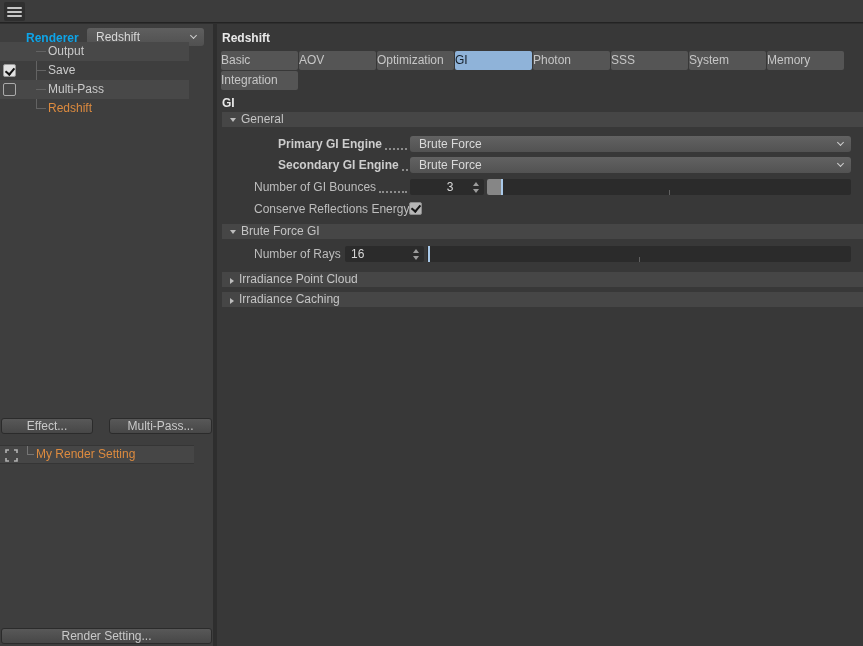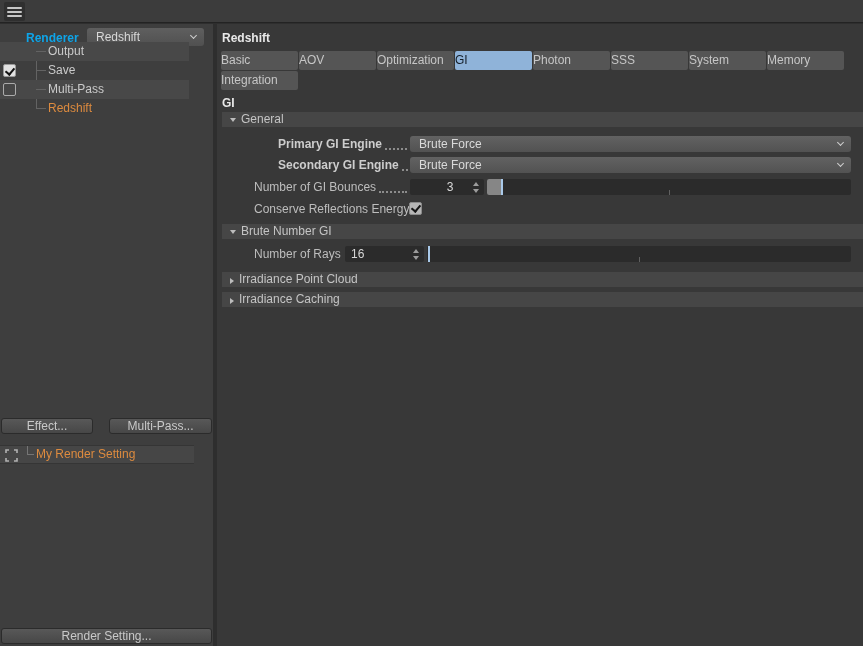--- a/index.html
+++ b/index.html
@@ -255,21 +255,21 @@
   </div>
 
   <div class="param-row r-conserve">
     <div class="p-label nodots">
       <span>Conserve Reflections Energy</span>
     </div>
     <span class="cbx2"></span>
   </div>
 
   <div class="section-header hdr-bfgi">
-    <span class="tri down"></span><span>Brute Number GI</span>
+    <span class="tri down"></span><span>Brute Force GI</span>
   </div>
 
   <div class="param-row r-rays">
     <div class="p-label nodots">
       <span>Number of Rays</span>
     </div>
     <div class="spinner spin-rays">
       <span>16</span>
       <span class="spin-arrows">
         <span class="arr-up"></span>

